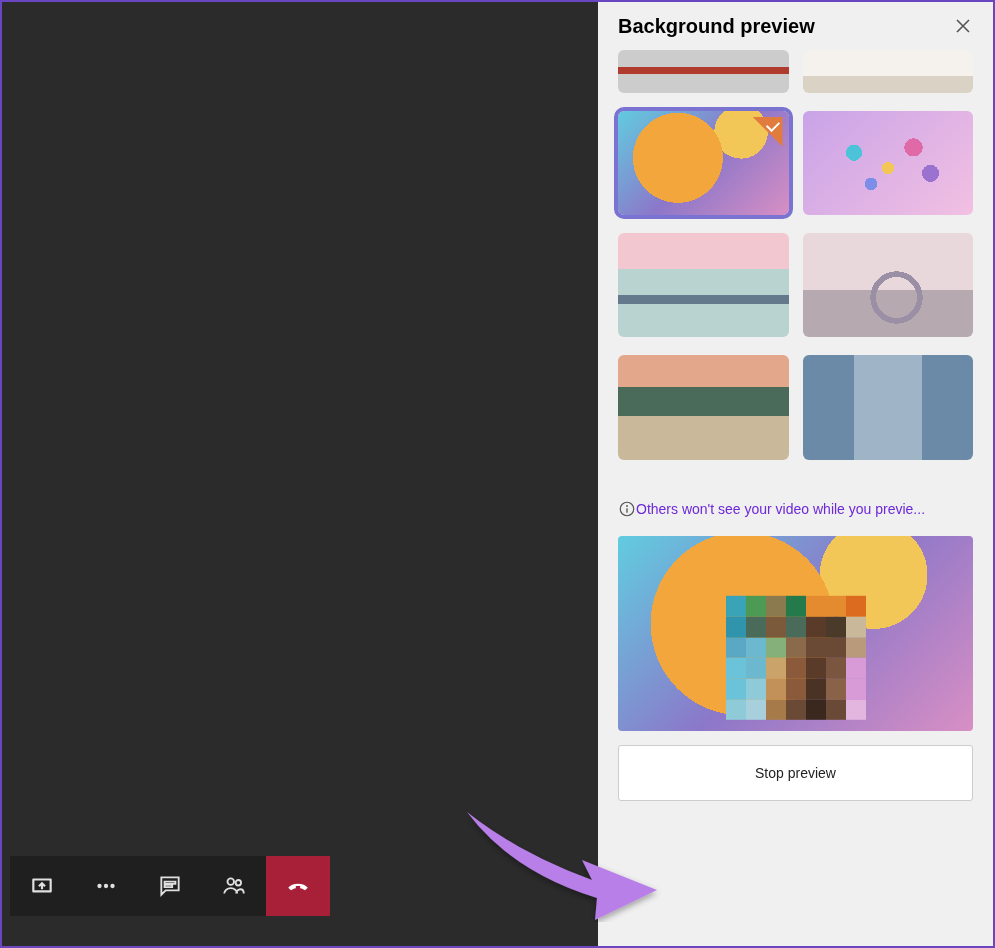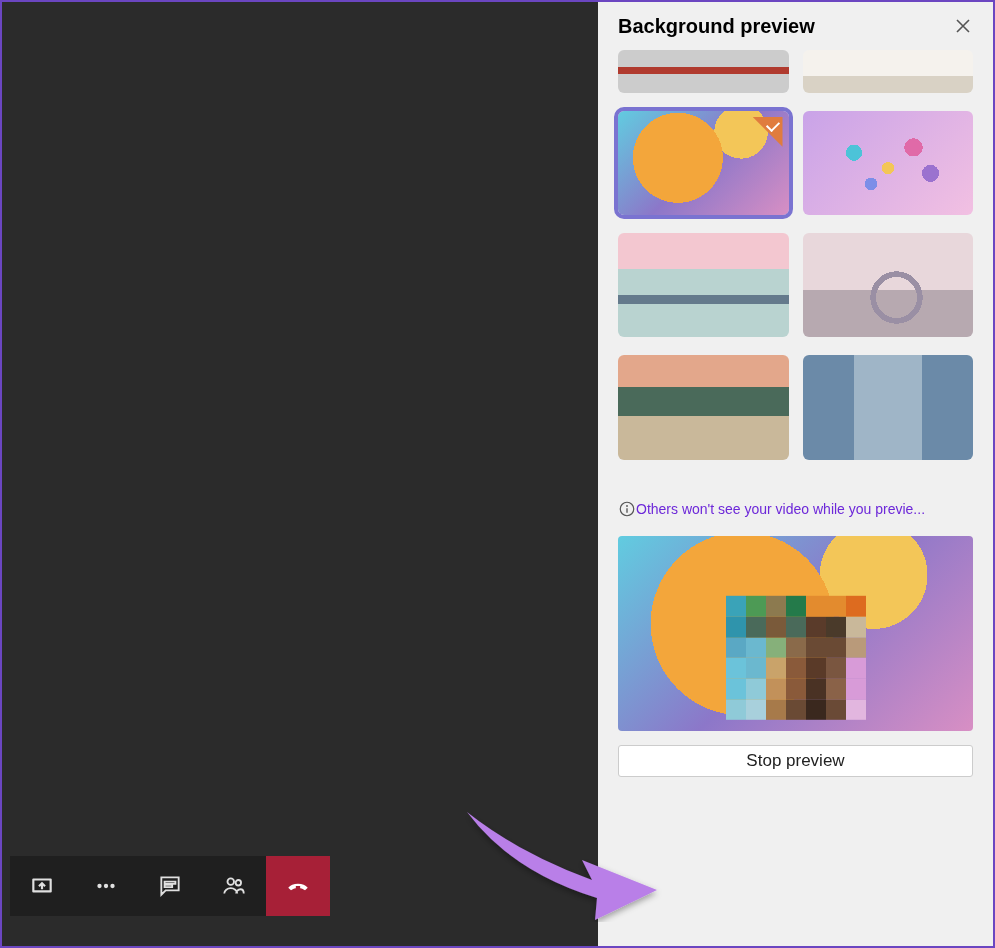--- a/index.html
+++ b/index.html
@@ -117,23 +117,23 @@
   transform: translate(-50%, -30%);
   width: 140px; height: 124px;
   display: grid;
   grid-template-columns: repeat(7, 1fr);
   grid-template-rows: repeat(6, 1fr);
 }
 .px { width: 100%; height: 100%; }
 .btns { padding: 14px 8px 0 8px; display: flex; flex-direction: column; gap: 14px; }
 .btn {
   width: 100%;
-  height: 32px;
+  height: 56px;
   border-radius: 3px;
-  font-size: 17px;
+  font-size: 14px;
   display: flex;
   align-items: center;
   justify-content: center;
   cursor: pointer;
   border: none;
 }
 .btn.secondary { background: #fff; border: 1px solid #ccc; color: #222; font-weight: 500; }
 .btn.primary { background: #6f68b5; color: #fff; font-weight: 500; }
 
 

